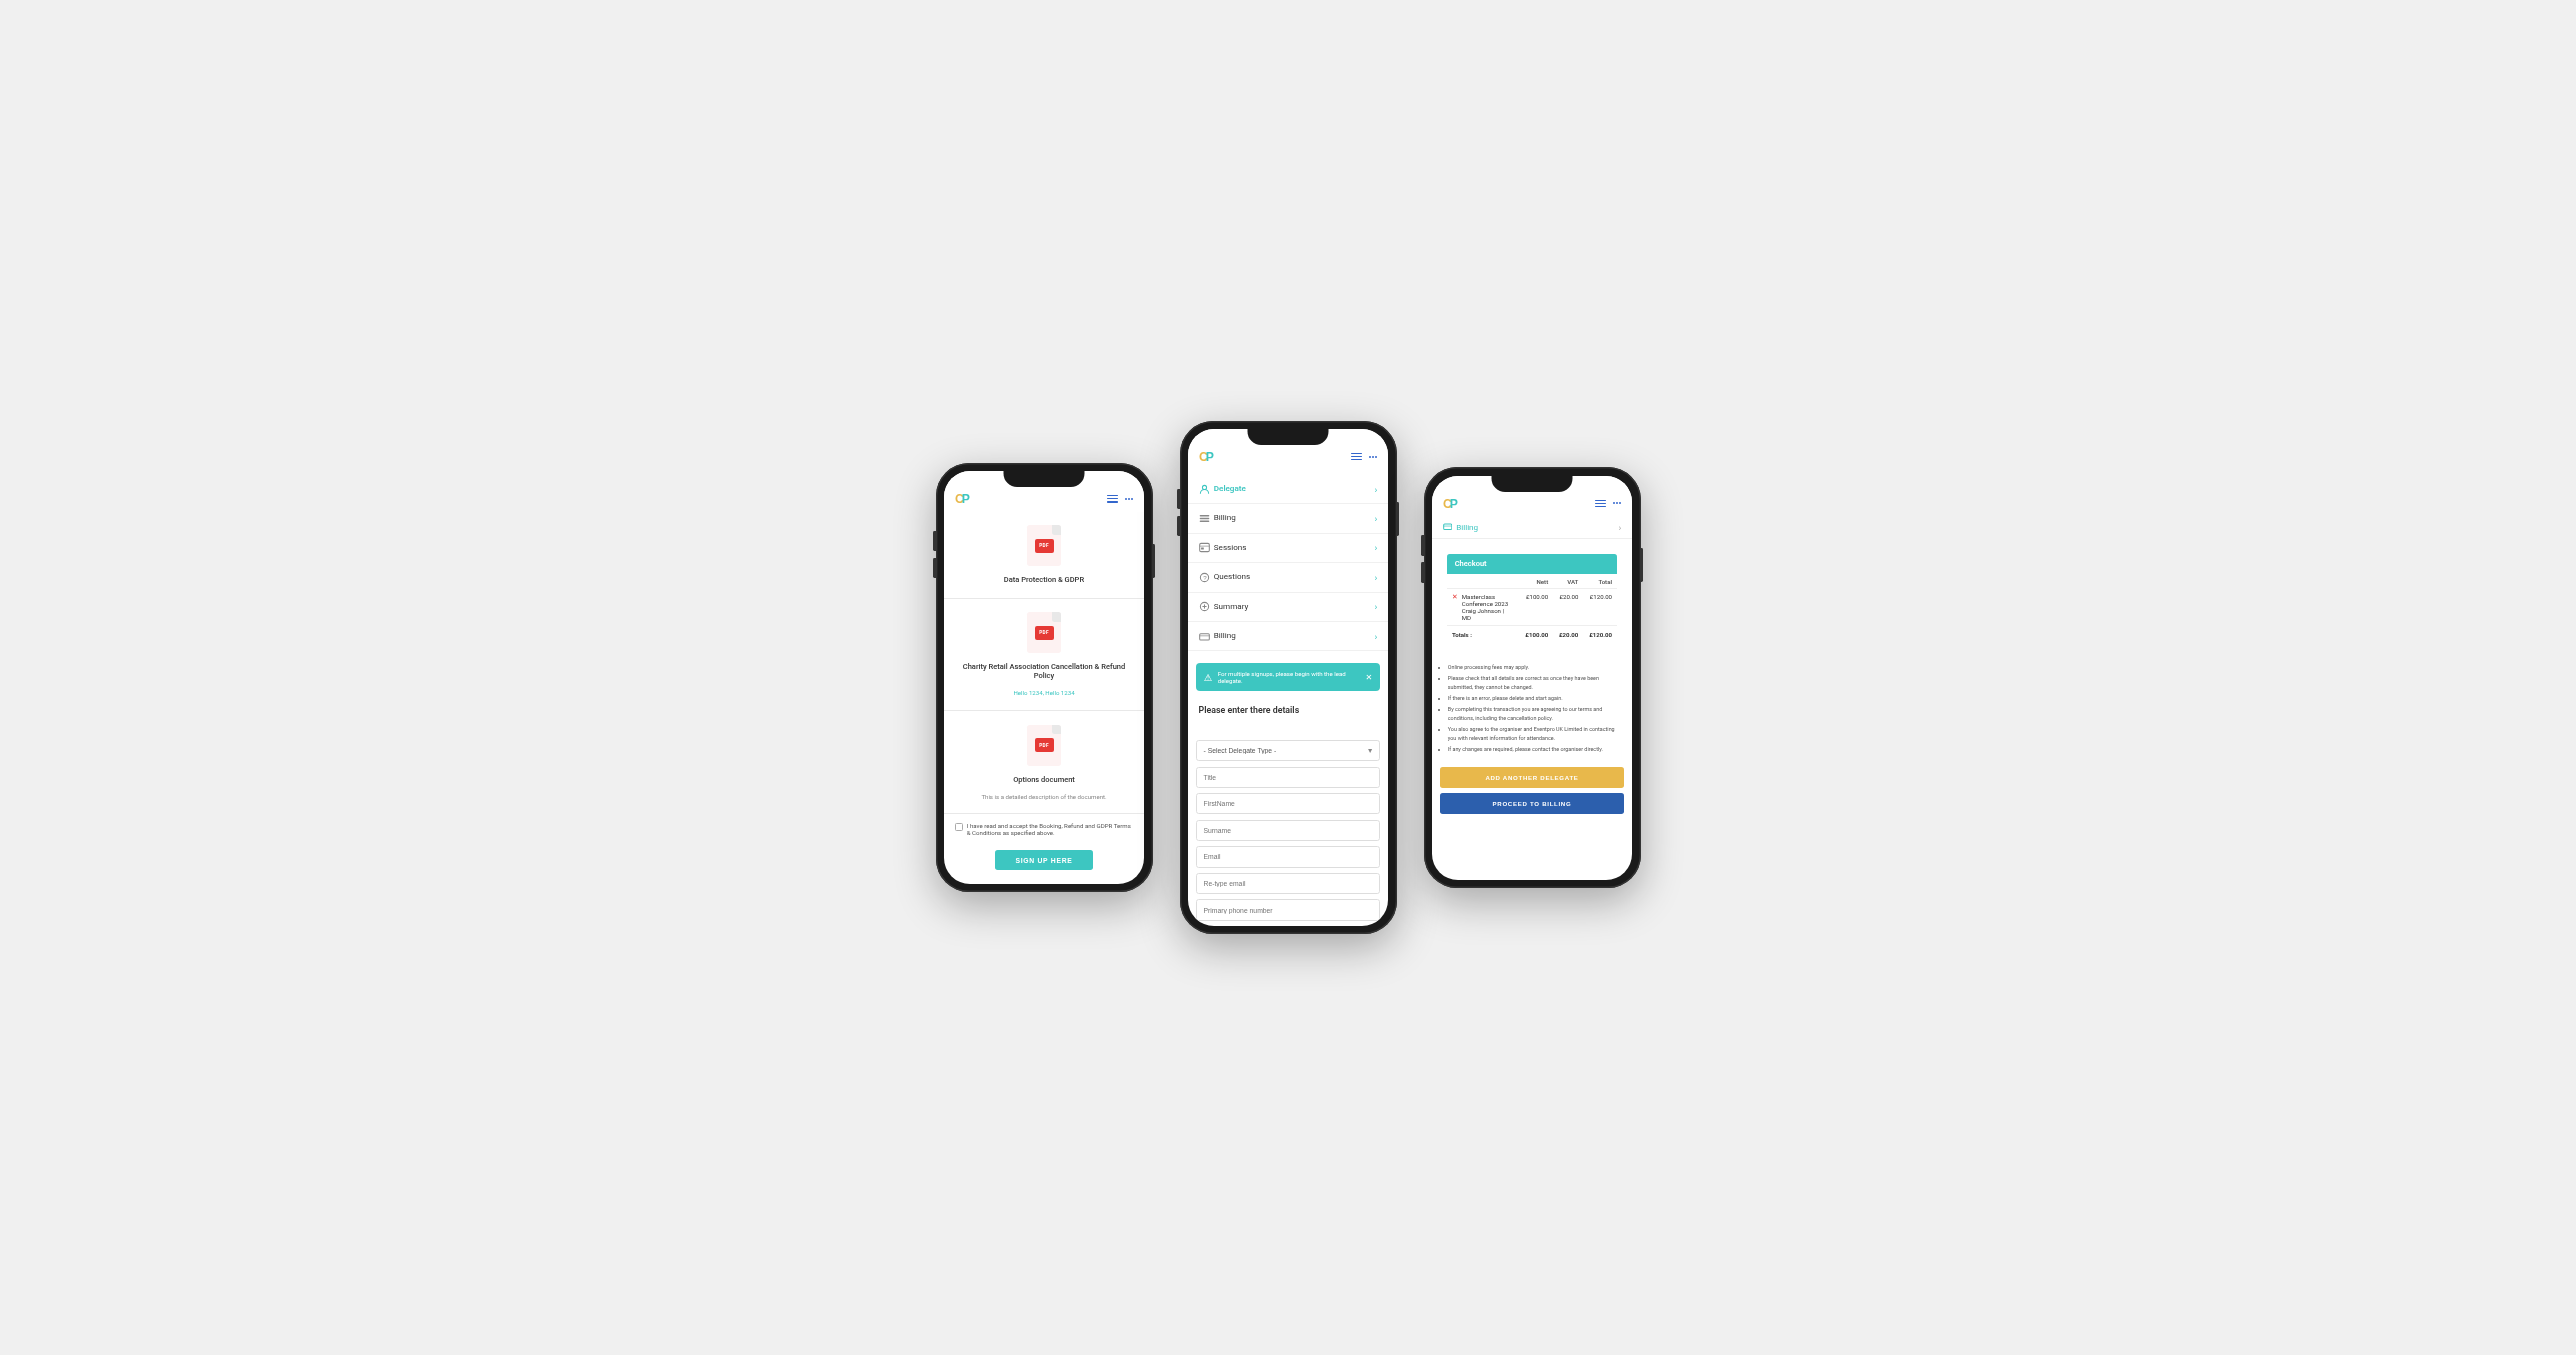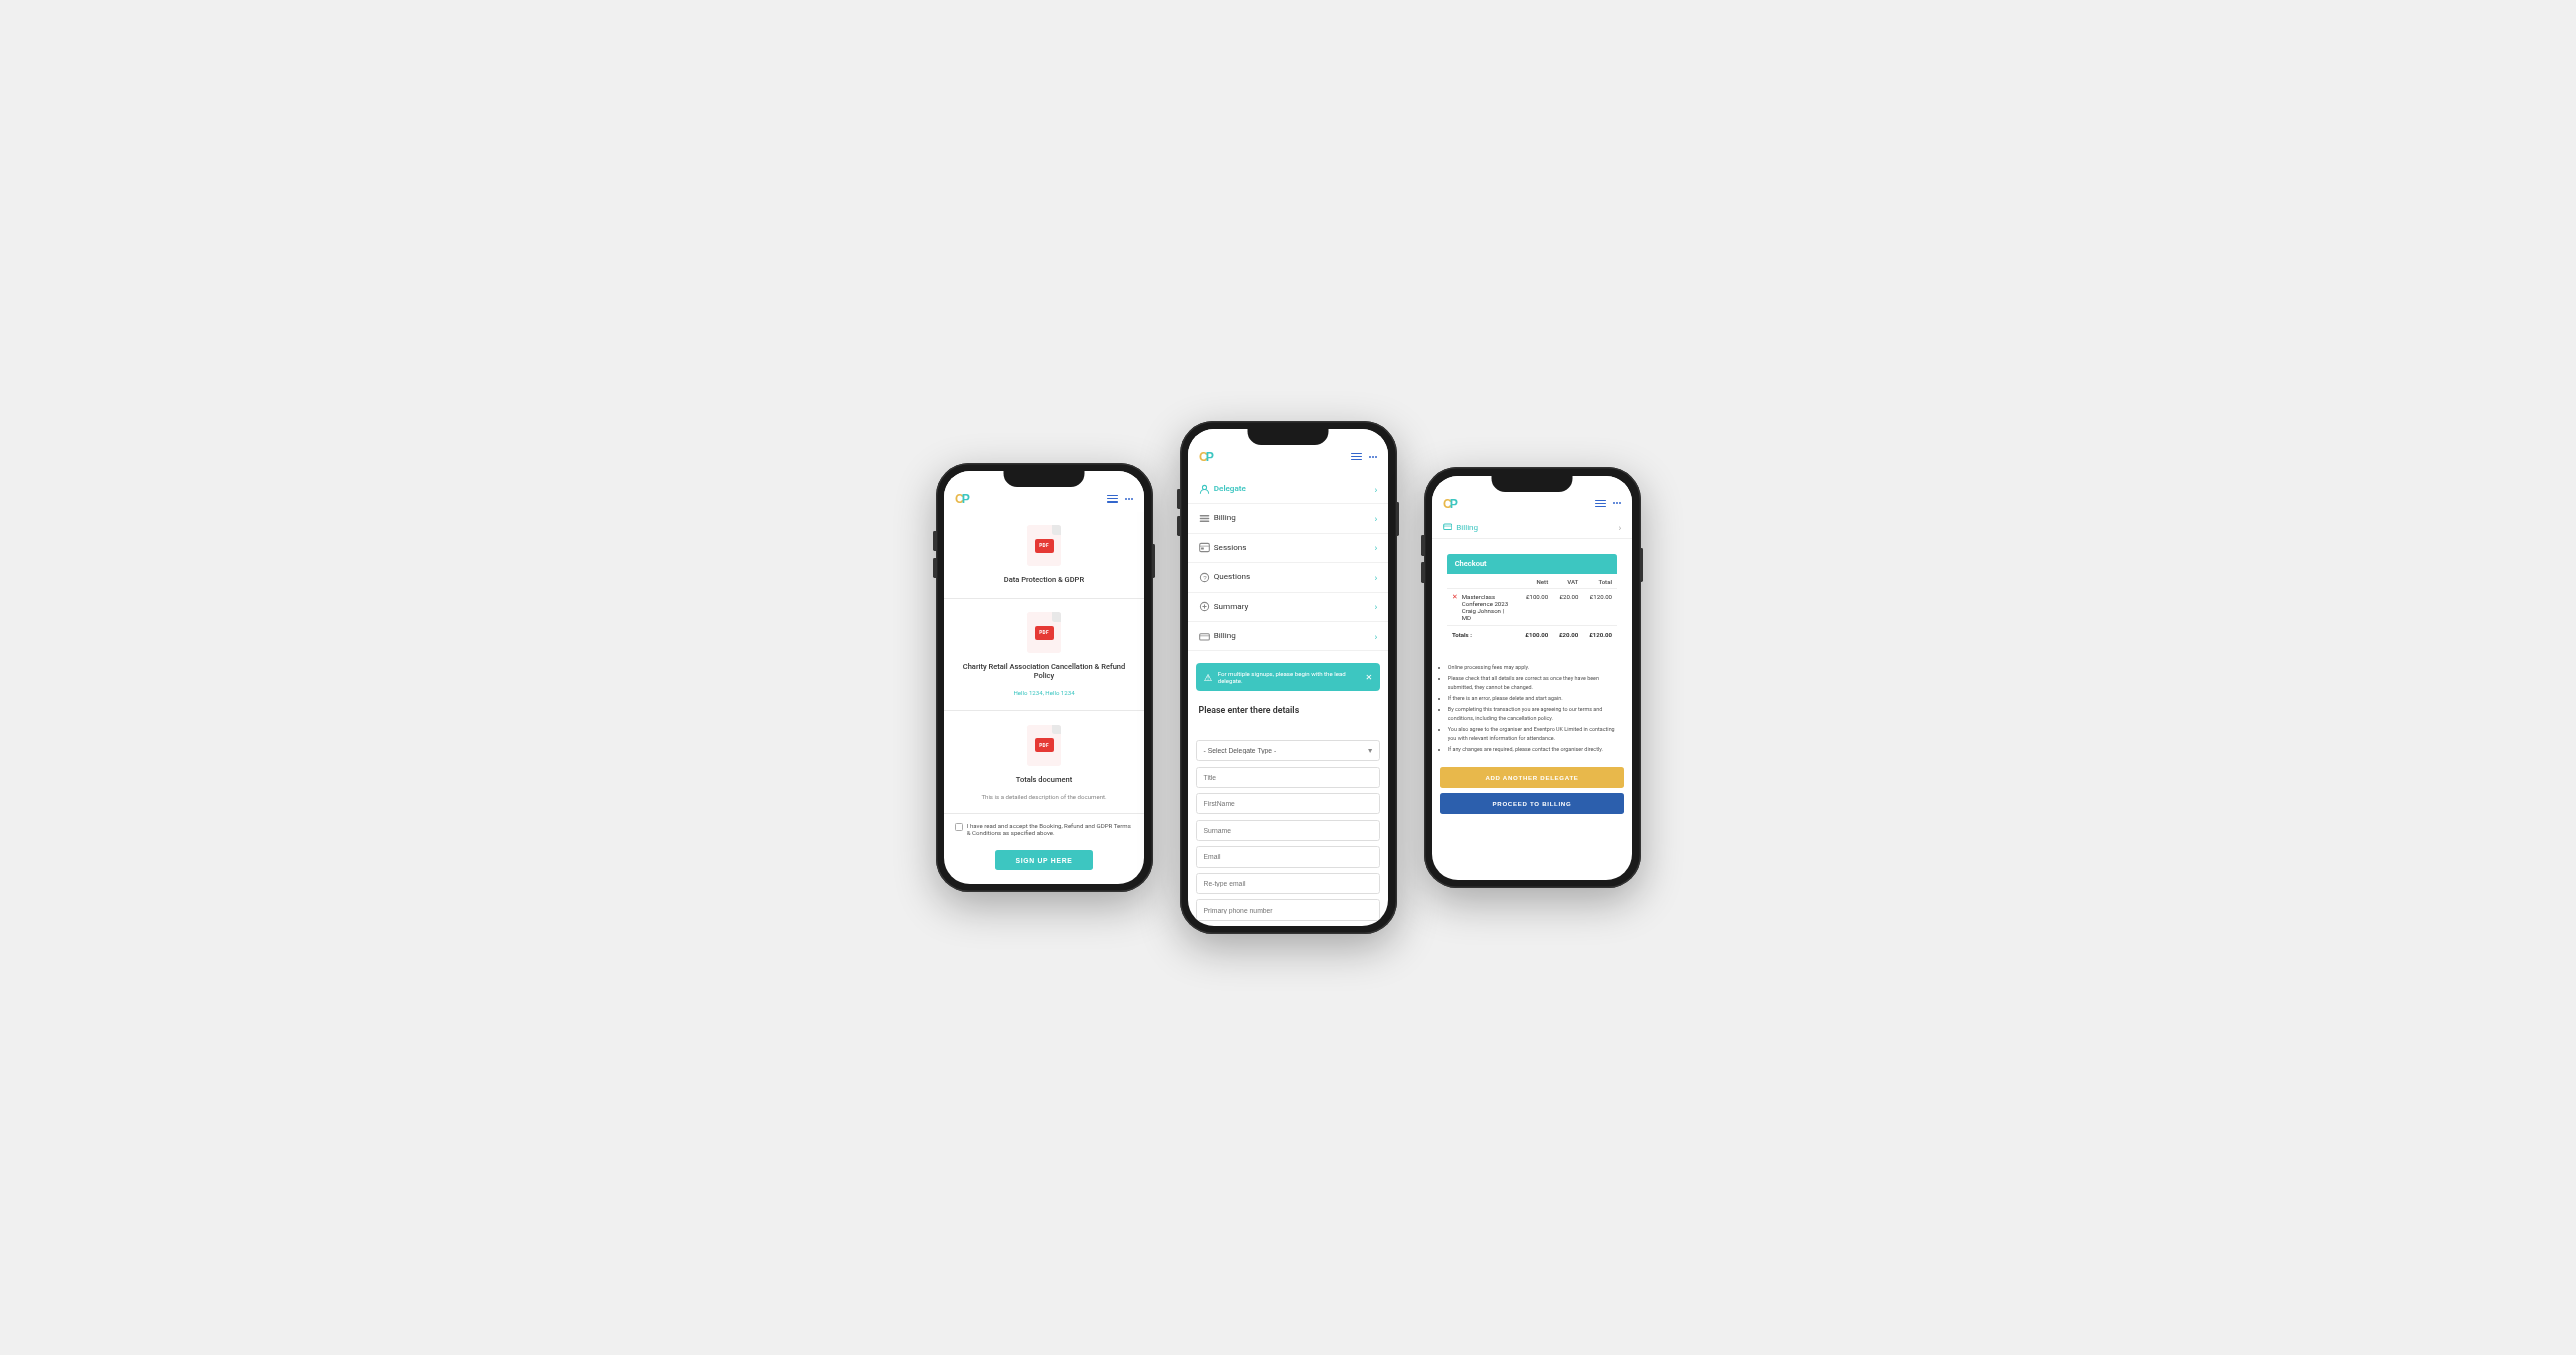--- a/index.html
+++ b/index.html
@@ -499,21 +499,21 @@
           <div class="pdf-icon-red">PDF</div>
         </div>
         <div class="doc-title">Charity Retail Association Cancellation &amp; Refund Policy</div>
         <div class="doc-subtitle">Hello 1234, Hello 1234</div>
       </div>
 
       <div class="doc-section">
         <div class="pdf-icon-body">
           <div class="pdf-icon-red">PDF</div>
         </div>
-        <div class="doc-title">Totals document</div>
+        <div class="doc-title">Options document</div>
         <div class="doc-desc">This is a detailed description of the document.</div>
       </div>
 
       <div class="checkbox-row">
         <div class="checkbox-small"></div>
         <span>I have read and accept the Booking, Refund and GDPR Terms &amp; Conditions as specified above.</span>
       </div>
 
       <button class="signup-btn">SIGN UP HERE</button>
 

